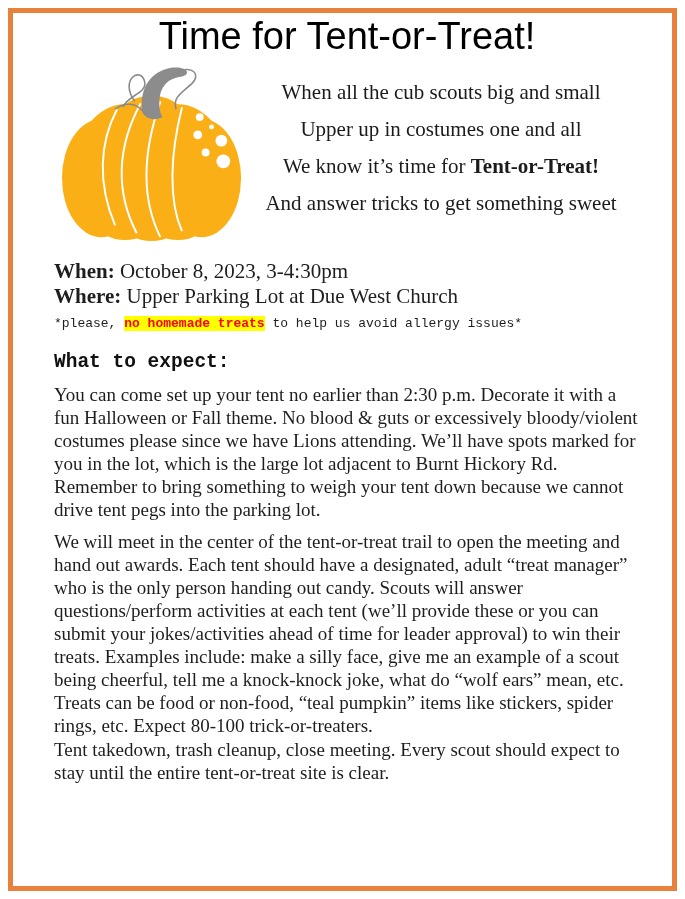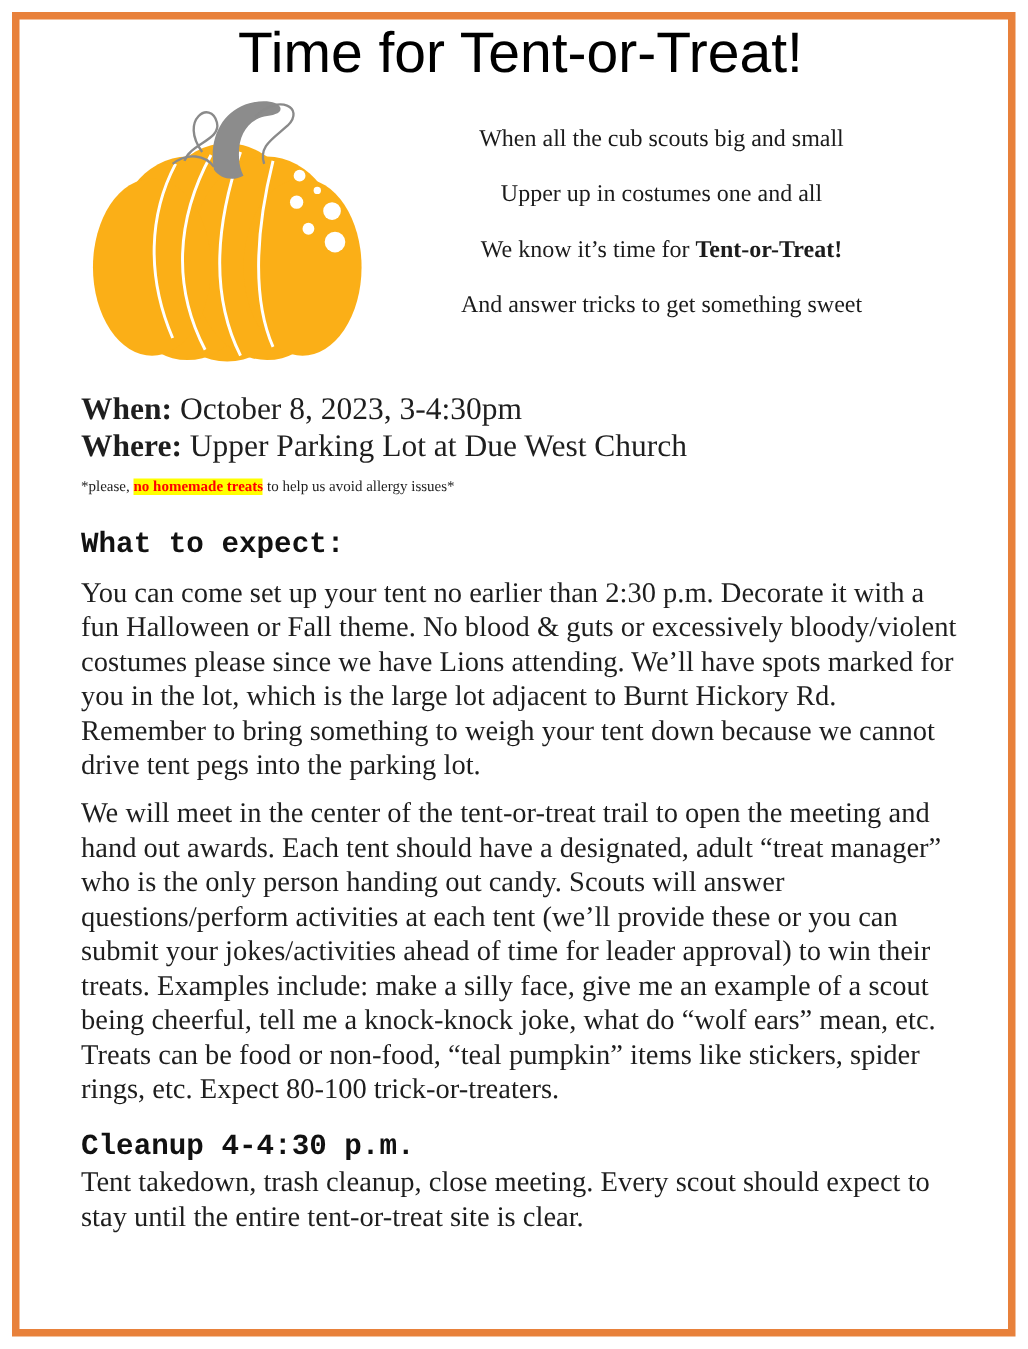--- a/index.html
+++ b/index.html
@@ -49,34 +49,35 @@
   .pumpkin-body-lobe { fill: var(--pumpkin-body); }
   .pumpkin-ridge { stroke: #ffffff; stroke-width: 2; fill: none; }
   .pumpkin-dot { fill: #ffffff; }
   .pumpkin-stem { fill: var(--pumpkin-stem); }
   .pumpkin-tendril { stroke: #8A8A8A; stroke-width: 1.6; fill: none; }
   .poem {
     flex: 1;
     padding-top: 12px;
     padding-right: 6px;
     text-align: center;
-    font-size: 16px;
+    font-size: 21px;
     line-height: 37px;
     color: #1b1b1b;
   }
   .details {
     margin-top: 10px;
     font-size: 21px;
     line-height: 25px;
   }
   .details strong, .poem strong { font-weight: 700; }
   .note {
     margin-top: 5px;
-    font-size: 10px;
+    font-size: 13px;
     line-height: 20px;
+    font-family: Liberation Mono, monospace;
   }
   .note .hl {
     background: var(--highlight-bg);
     color: var(--highlight-text);
     font-weight: 700;
   }
   .section-heading {
     margin: 16px 0 0 0;
     font-size: 19.5px;
     font-weight: 700;
@@ -147,16 +148,15 @@
   </div>
 
   <div class="note"><span>*please, </span><span class="hl">no homemade treats</span><span> to help us avoid allergy issues*</span></div>
 
   <h2 class="section-heading">What to expect:</h2>
 
   <p class="body-para">You can come set up your tent no earlier than 2:30 p.m. Decorate it with a fun Halloween or Fall theme. No blood &amp; guts or excessively bloody/violent costumes please since we have Lions attending. We’ll have spots marked for you in the lot, which is the large lot adjacent to Burnt Hickory Rd. Remember to bring something to weigh your tent down because we cannot drive tent pegs into the parking lot.</p>
 
   <p class="body-para">We will meet in the center of the tent-or-treat trail to open the meeting and hand out awards. Each tent should have a designated, adult “treat manager” who is the only person handing out candy. Scouts will answer questions/perform activities at each tent (we’ll provide these or you can submit your jokes/activities ahead of time for leader approval) to win their treats. Examples include: make a silly face, give me an example of a scout being cheerful, tell me a knock-knock joke, what do “wolf ears” mean, etc. Treats can be food or non-food, “teal pumpkin” items like stickers, spider rings, etc. Expect 80-100 trick-or-treaters.</p>
 
-  <h2 class="section-heading cleanup-heading">Cleanup 4-4:30 p.m.</h2>
   <p class="body-para cleanup-text">Tent takedown, trash cleanup, close meeting. Every scout should expect to stay until the entire tent-or-treat site is clear.</p>
 
 </div>
 
 </body></html>

